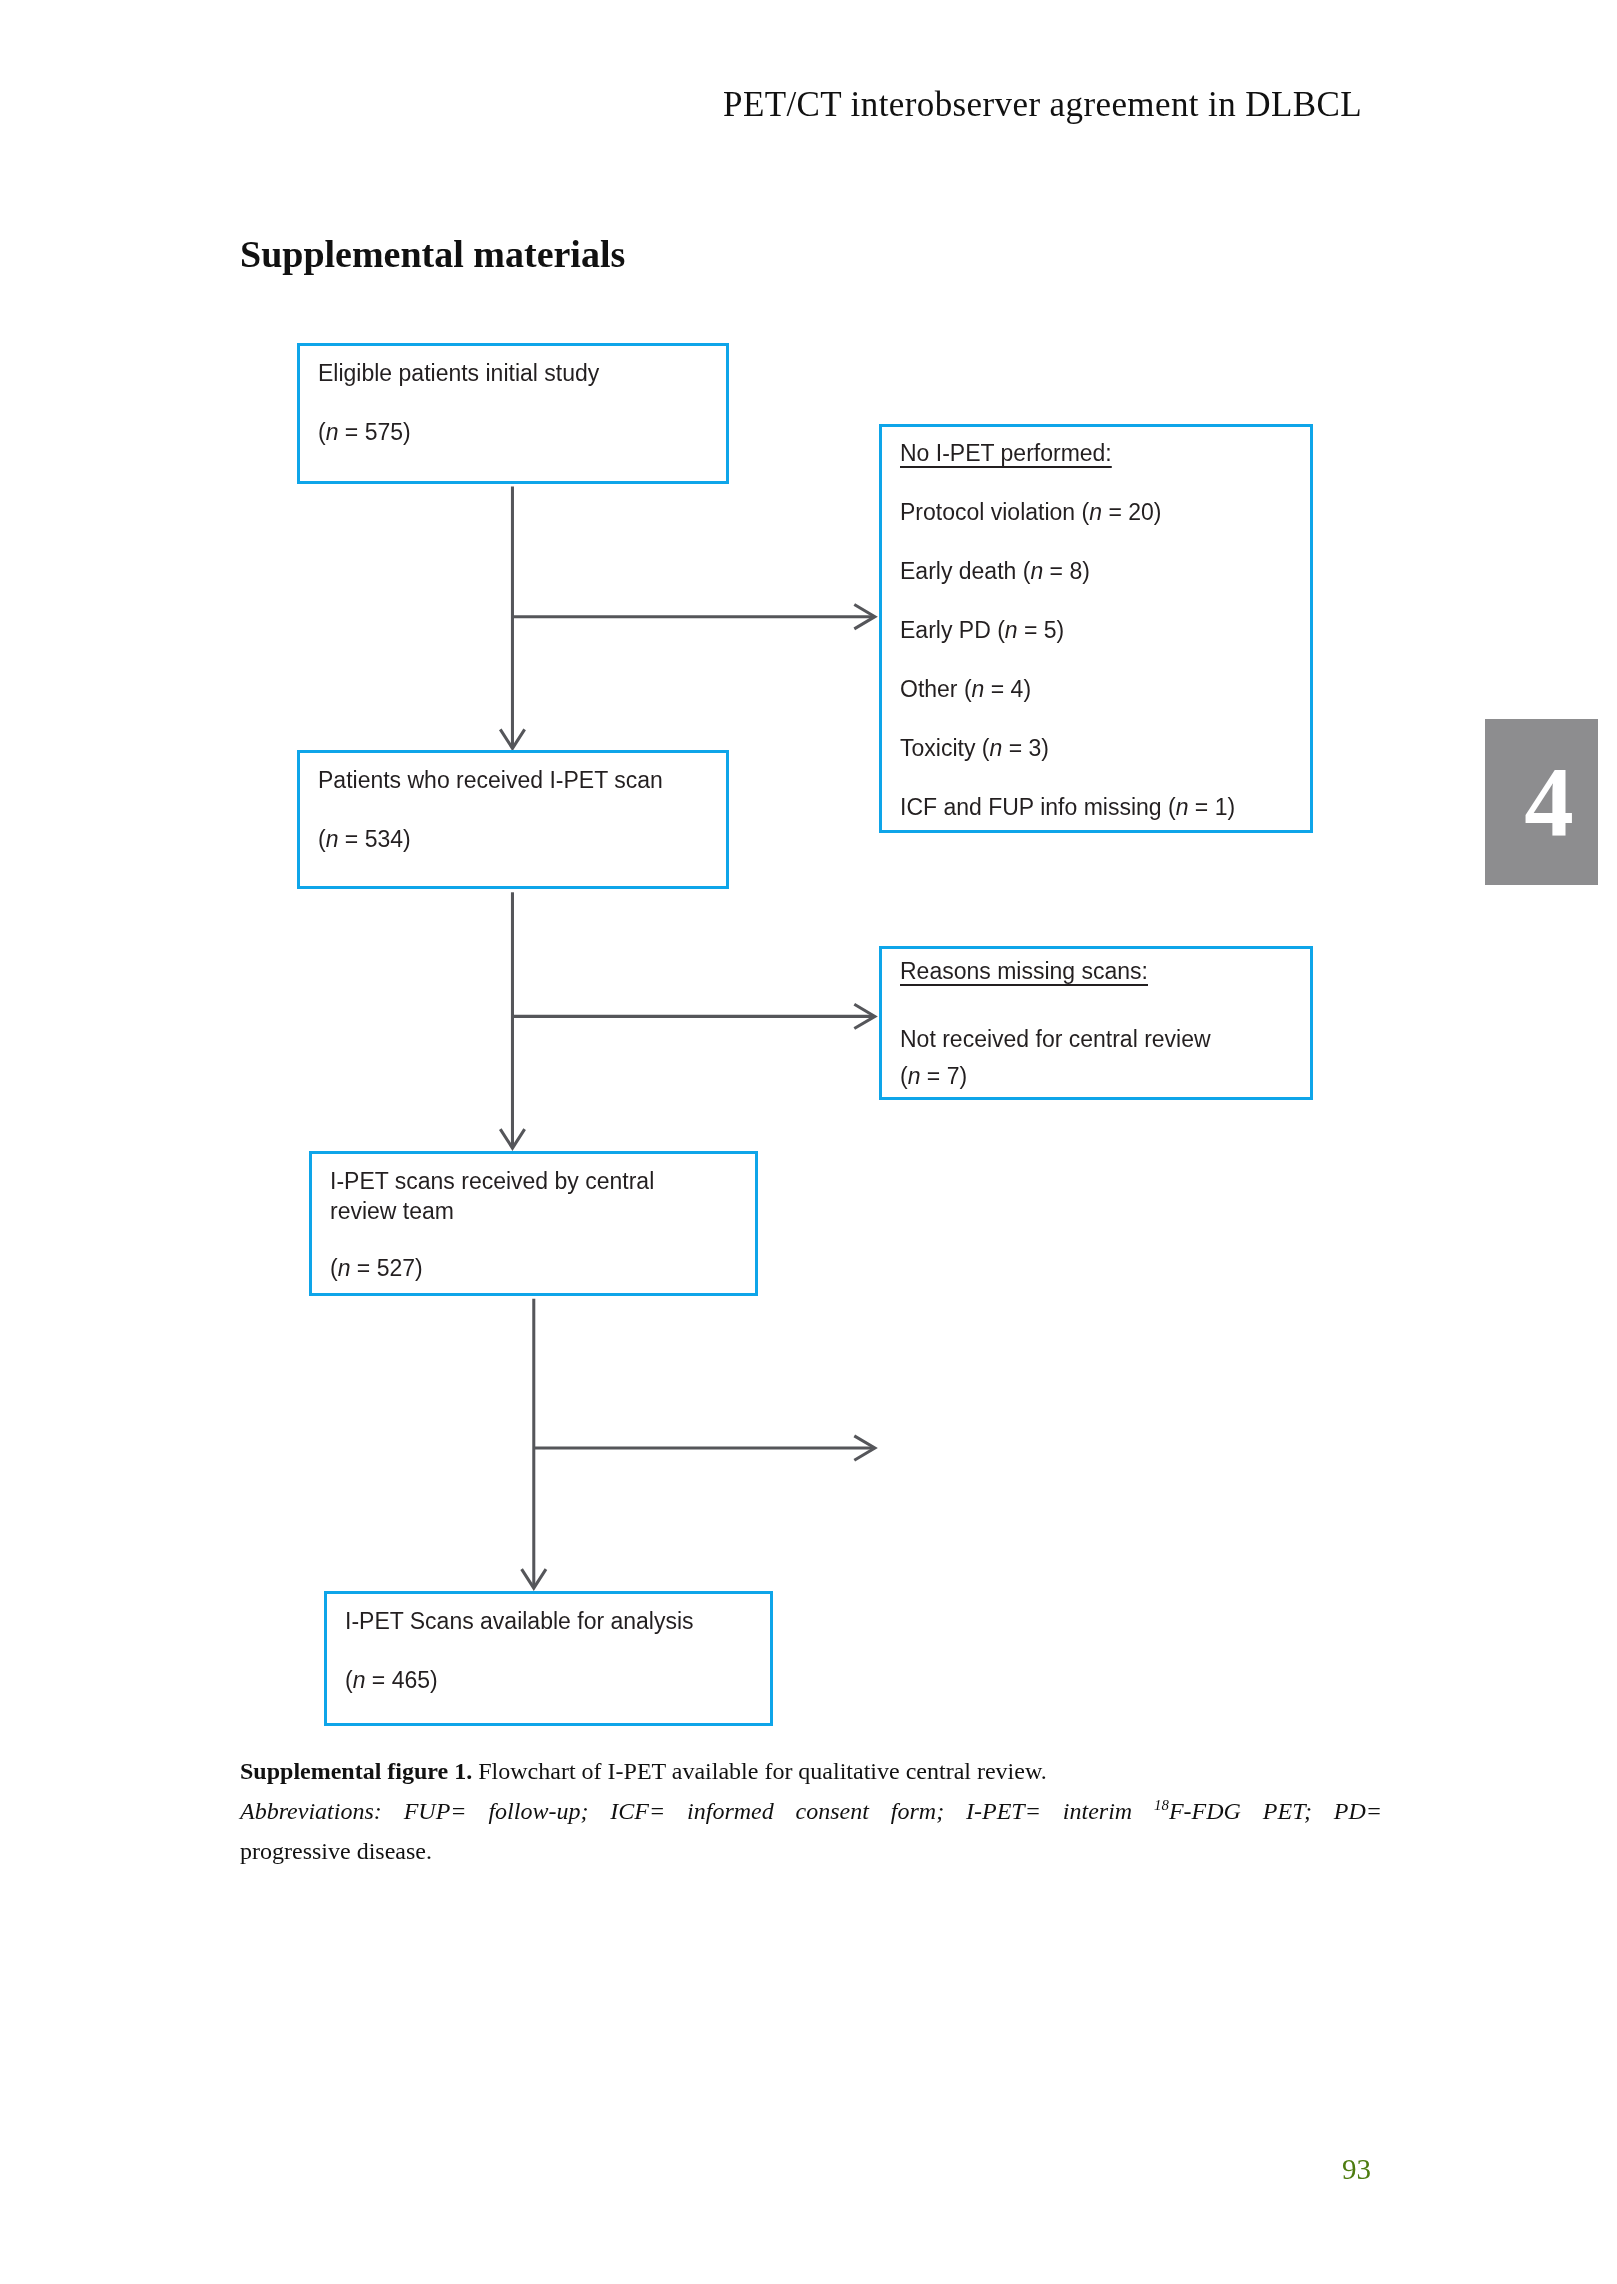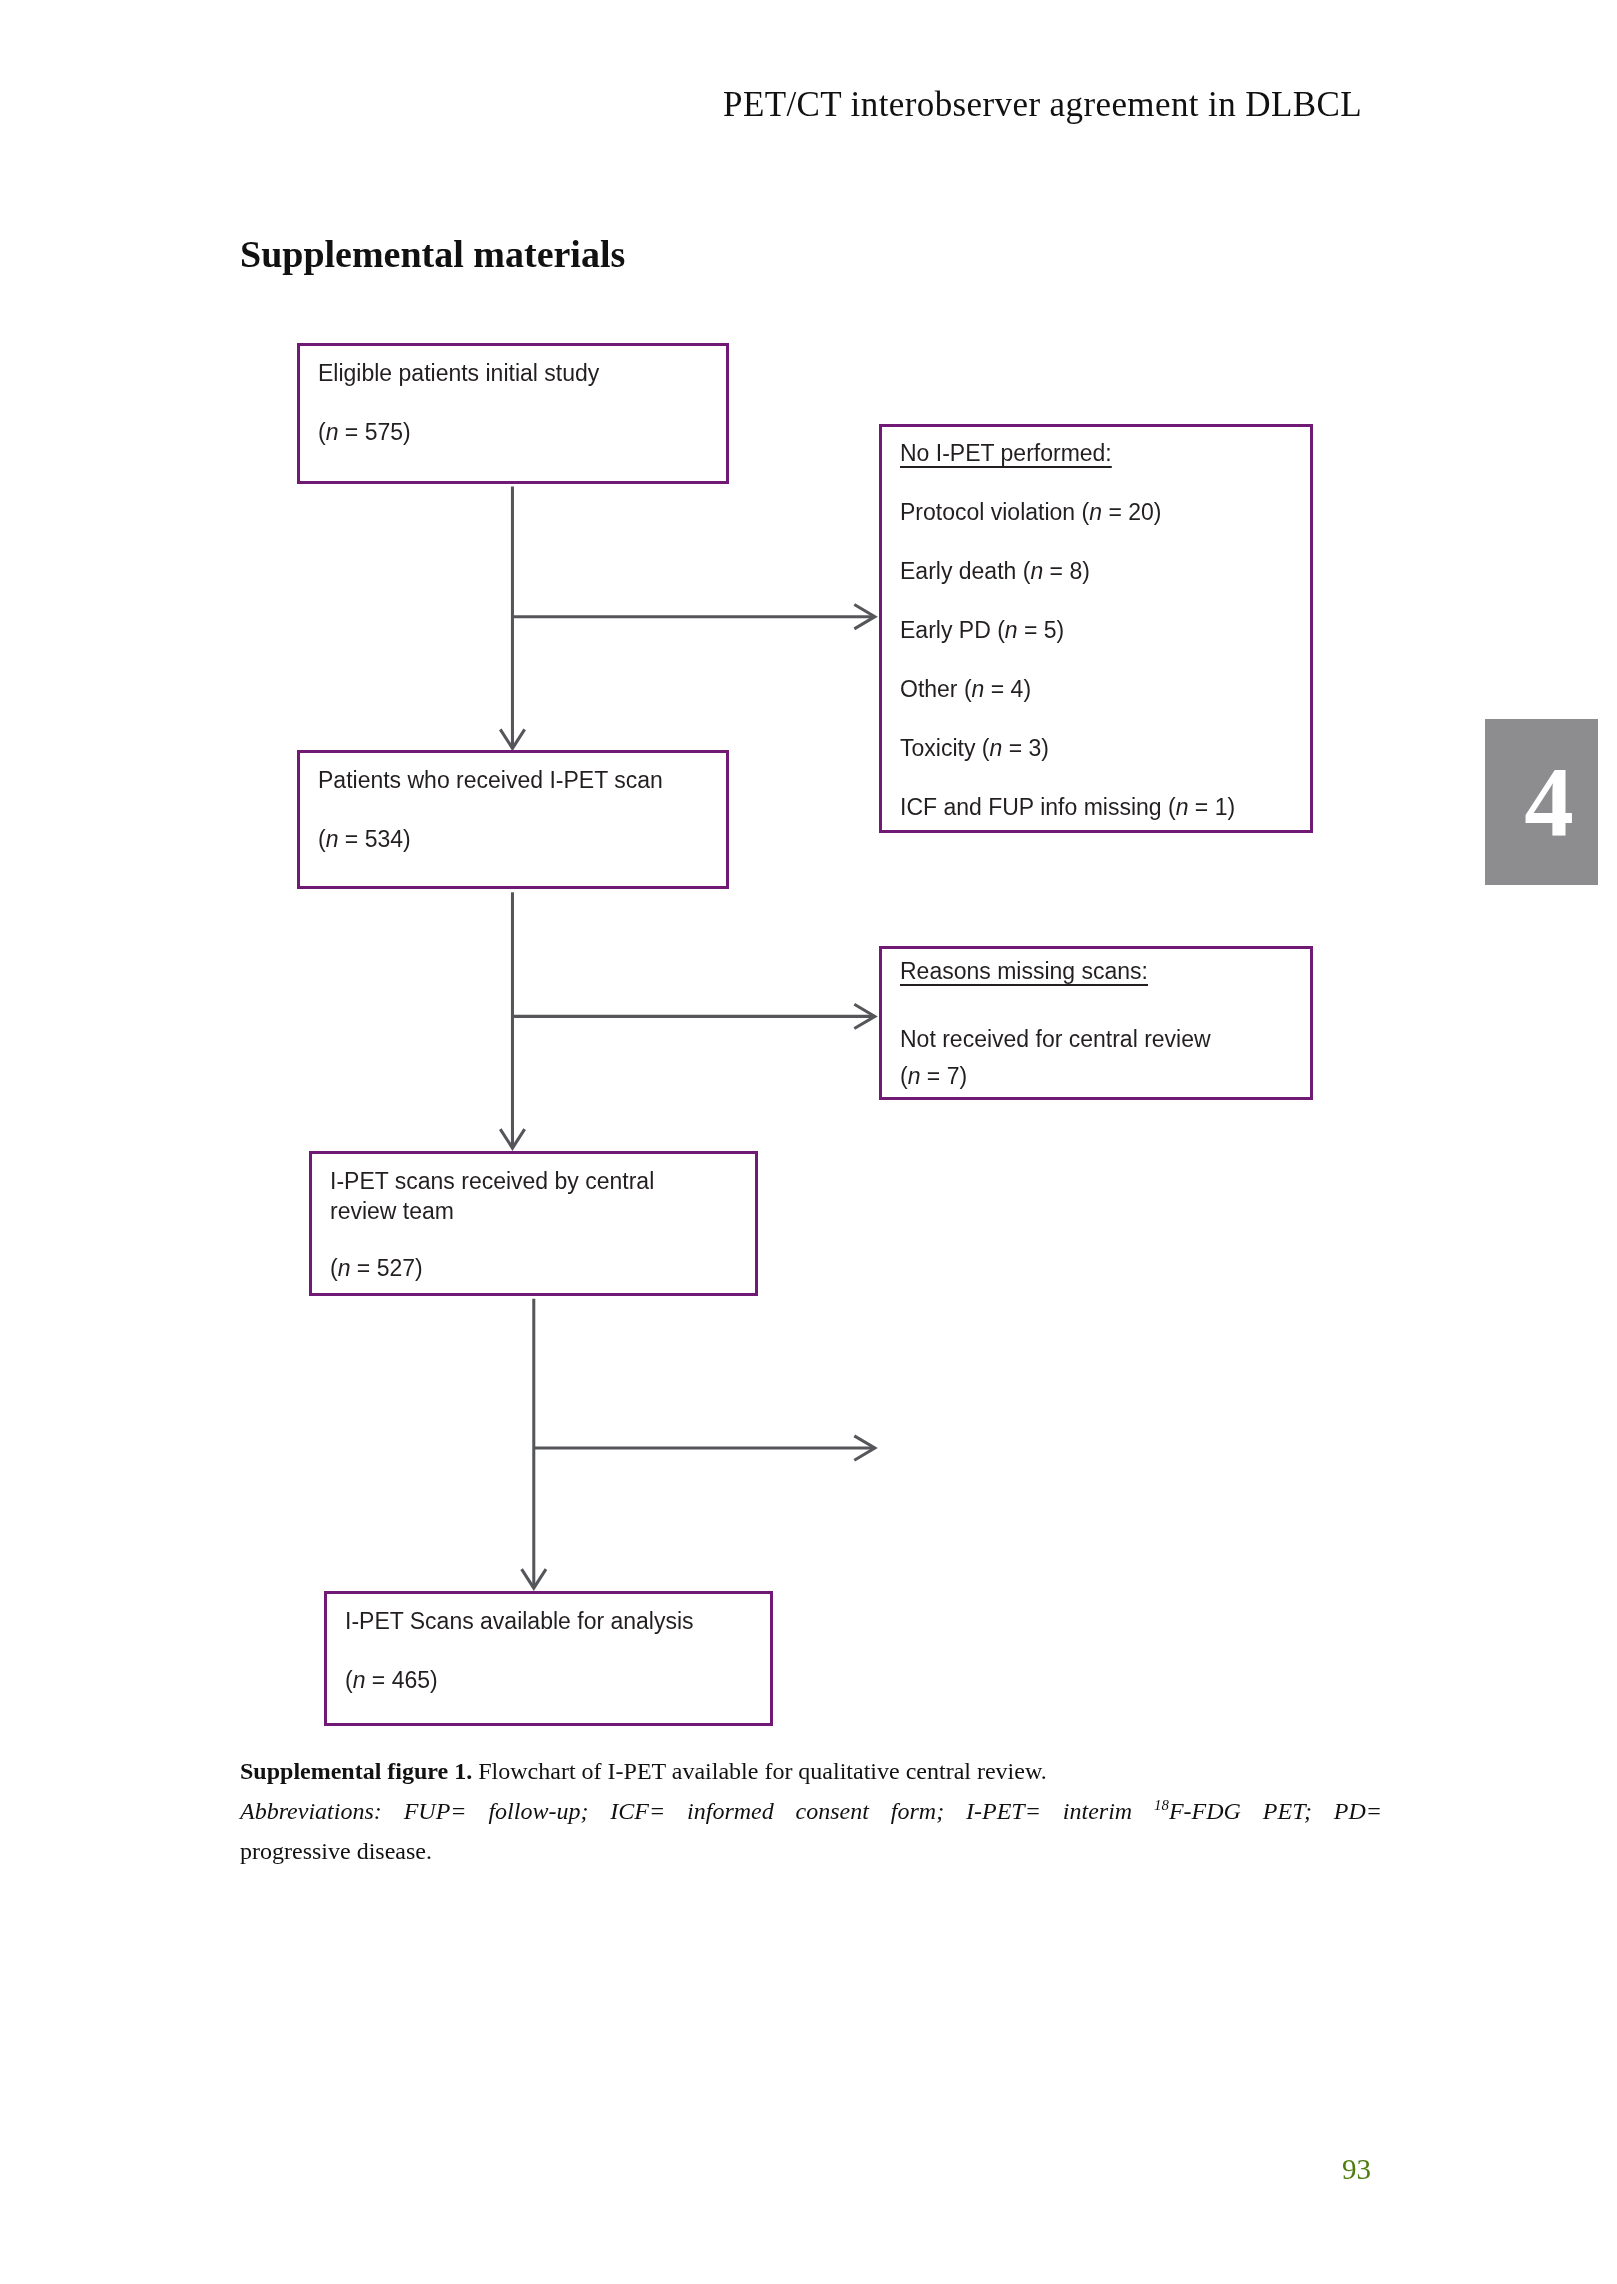--- a/index.html
+++ b/index.html
@@ -21,21 +21,21 @@
   .section-title{
     position:absolute;left:240px;top:232px;
     font-size:38px;font-weight:bold;color:#111;
     white-space:nowrap;
     text-align:right;
   }
   
   .fbox{
     position:absolute;
     box-sizing:border-box;
-    border:3px solid #701a75;
+    border:3px solid #0ea5e9;
     background:#ffffff;
     font-family:"Liberation Sans", sans-serif;
     font-size:23px;color:#231f20;
   }
   .mbox{padding:12px 18px 0 18px;}
   .mbox .lbl{line-height:30px;}
   .mbox .cnt{line-height:30px;margin-top:29px;}
   .sbox-title{
     line-height:30px;
     text-decoration:underline;

